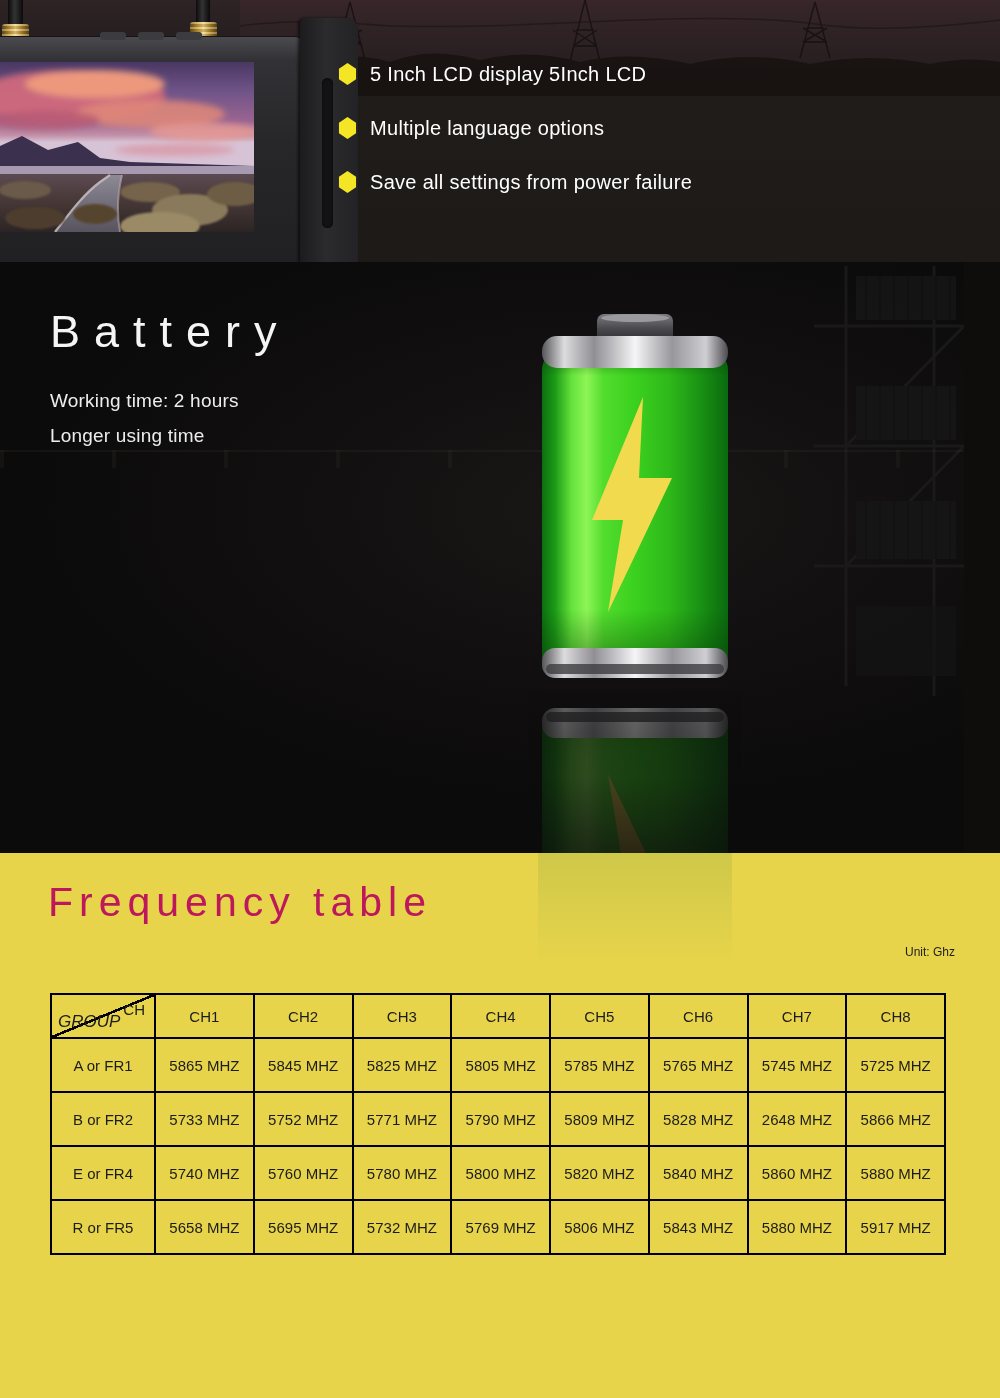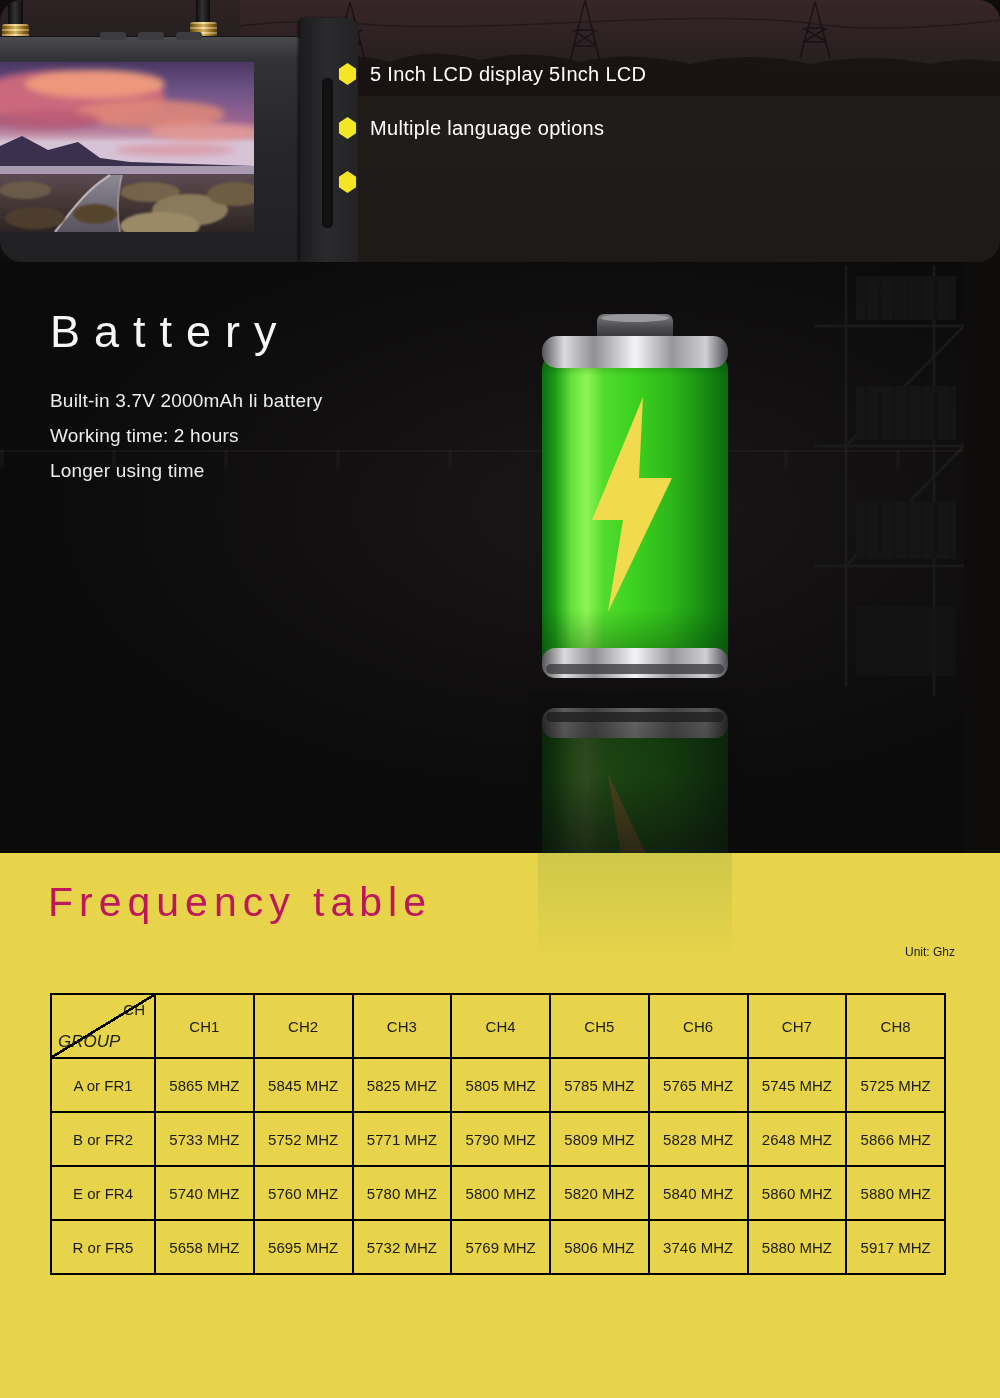--- a/index.html
+++ b/index.html
@@ -1,21 +1,21 @@
 <!DOCTYPE html>
 <html><head>
 <meta charset="utf-8">
 <style>
   html,body{margin:0;padding:0;background:#0e0d0c;}
   .page{position:relative;width:1000px;height:1398px;overflow:hidden;
         font-family:"Liberation Sans",sans-serif;background:#0e0d0c;}
 
   
   .hero{position:absolute;left:0;top:0;width:1000px;height:262px;overflow:hidden;
-        background:linear-gradient(180deg,#2e2325 0%,#241d1d 18%,#201c1a 40%,#1d1a18 100%);border-radius:22px;}
+        background:linear-gradient(180deg,#2e2325 0%,#241d1d 18%,#201c1a 40%,#1d1a18 100%);}
   .hero-sky{position:absolute;left:240px;right:0;top:0;height:84px;
         background:linear-gradient(180deg,#382629 0%,#2c2123 50%,rgba(32,28,26,0) 100%);}
   .hero-sil{position:absolute;left:240px;top:0;width:760px;height:96px;opacity:.8;}
 
   .features{position:absolute;left:338px;top:57px;list-style:none;margin:0;padding:0;}
   .feature-item{display:flex;align-items:center;height:34px;margin-bottom:20px;}
   .hex{width:19px;height:22px;margin-right:13px;flex:none;background:#f4e525;
        clip-path:polygon(50% 0%,95% 26%,95% 74%,50% 100%,5% 74%,5% 26%);}
   .feature-label{color:#ffffff;font-size:20px;letter-spacing:.3px;}
 
@@ -58,21 +58,21 @@
   
   .freq-section{position:absolute;left:0;top:853px;width:1000px;height:545px;background:#e7d44a;overflow:hidden;}
   .freq-ghost{position:absolute;left:538px;top:0;width:194px;height:130px;
        background:linear-gradient(180deg,rgba(110,150,70,.20),rgba(110,150,70,0) 85%);}
   .freq-title{position:absolute;left:48px;top:26px;margin:0;font-size:41px;font-weight:400;
        letter-spacing:6px;color:#be185d;}
   .freq-unit{position:absolute;right:45px;top:92px;font-size:12px;color:#1d1d1d;}
   .freq-table{position:absolute;left:50px;top:140px;width:896px;border-collapse:collapse;table-layout:fixed;}
   .freq-table th,.freq-table td{border:2px solid #000;text-align:center;font-weight:400;
        font-size:15px;color:#1c1c1c;padding:0;}
-  .freq-table thead tr{height:64px;margin-top:28px;}
+  .freq-table thead tr{height:44px;margin-top:28px;}
   .freq-table tbody tr{height:54px;}
   .col-group{width:102px;}
   .corner-cell{position:relative;
        background-image:linear-gradient(to bottom right,
           transparent calc(50% - 1.3px),#000 calc(50% - 1.3px) calc(50% + 1.3px),transparent calc(50% + 1.3px));}
   .corner-top{position:absolute;top:6px;right:9px;font-size:15px;}
   .corner-bottom{position:absolute;bottom:5px;left:6px;font-size:17px;font-style:italic;}
 </style>
 </head>
 <body>
@@ -165,20 +165,21 @@
       <li class="feature-item">
         <span class="hex"></span>
         <span class="feature-label">5 Inch LCD display 5Inch LCD</span>
       </li>
       <li class="feature-item">
         <span class="hex"></span>
         <span class="feature-label">Multiple language options</span>
       </li>
       <li class="feature-item">
         <span class="hex"></span>
+        <span class="feature-label">Save all settings from power failure</span>
       </li>
     </ul>
   </section>
 
   <section class="battery-section">
     <svg class="scaffold" width="150" height="540" viewBox="0 0 150 540">
       <g stroke="#1d1d1d" stroke-width="3" fill="none">
         <path d="M32 0 V420 M120 0 V430"></path>
         <path d="M0 60 H150 M0 180 H150 M0 300 H150"></path>
         <path d="M32 180 L150 60 M32 300 L150 180"></path>
@@ -192,21 +193,20 @@
       <g stroke="#101010" stroke-width="1">
         <path d="M52 10 V54 M66 10 V54 M80 10 V54 M94 10 V54 M108 10 V54 M122 10 V54 M136 10 V54"></path>
         <path d="M52 120 V174 M66 120 V174 M80 120 V174 M94 120 V174 M108 120 V174 M122 120 V174 M136 120 V174"></path>
         <path d="M52 235 V293 M66 235 V293 M80 235 V293 M94 235 V293 M108 235 V293 M122 235 V293 M136 235 V293"></path>
       </g>
     </svg>
     <div class="rail"></div>
 
     <h2 class="battery-title">Battery</h2>
     <div class="battery-lines">
-      <p>Built-in 3.7V 2000mAh li battery</p>
       <p>Working time: 2 hours</p>
       <p>Longer using time</p>
     </div>
 
     <div class="battery-wrap">
       <svg width="190" height="380" viewBox="0 0 190 380">
         <defs>
           <linearGradient id="greenH" x1="0" y1="0" x2="1" y2="0">
             <stop offset="0" stop-color="#0b6f10"></stop>
               <stop offset=".07" stop-color="#1d9a16"></stop>
@@ -316,20 +316,20 @@
           <td>5860 MHZ</td>
           <td>5880 MHZ</td>
         </tr>
         <tr>
           <td>R or FR5</td>
           <td>5658 MHZ</td>
           <td>5695 MHZ</td>
           <td>5732 MHZ</td>
           <td>5769 MHZ</td>
           <td>5806 MHZ</td>
-          <td>3746 MHZ</td>
+          <td>5843 MHZ</td>
           <td>5880 MHZ</td>
           <td>5917 MHZ</td>
         </tr>
       </tbody>
     </table>
   </section>
 </div>
 
 </body></html>

